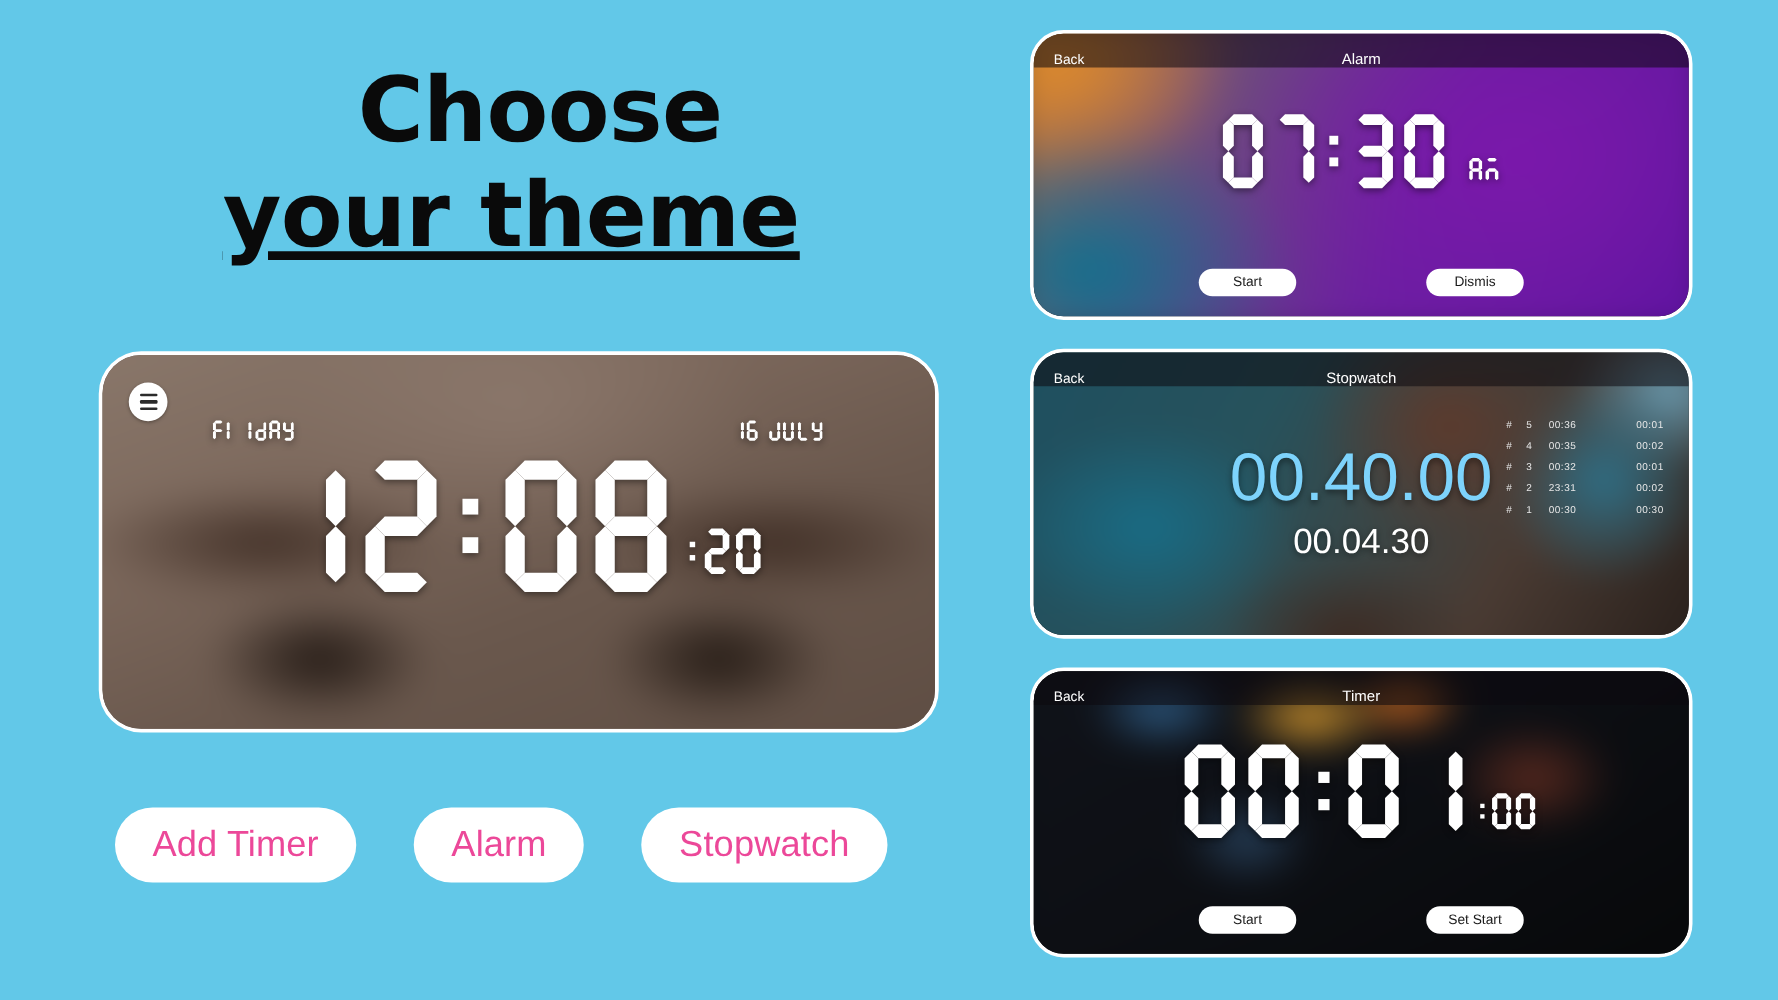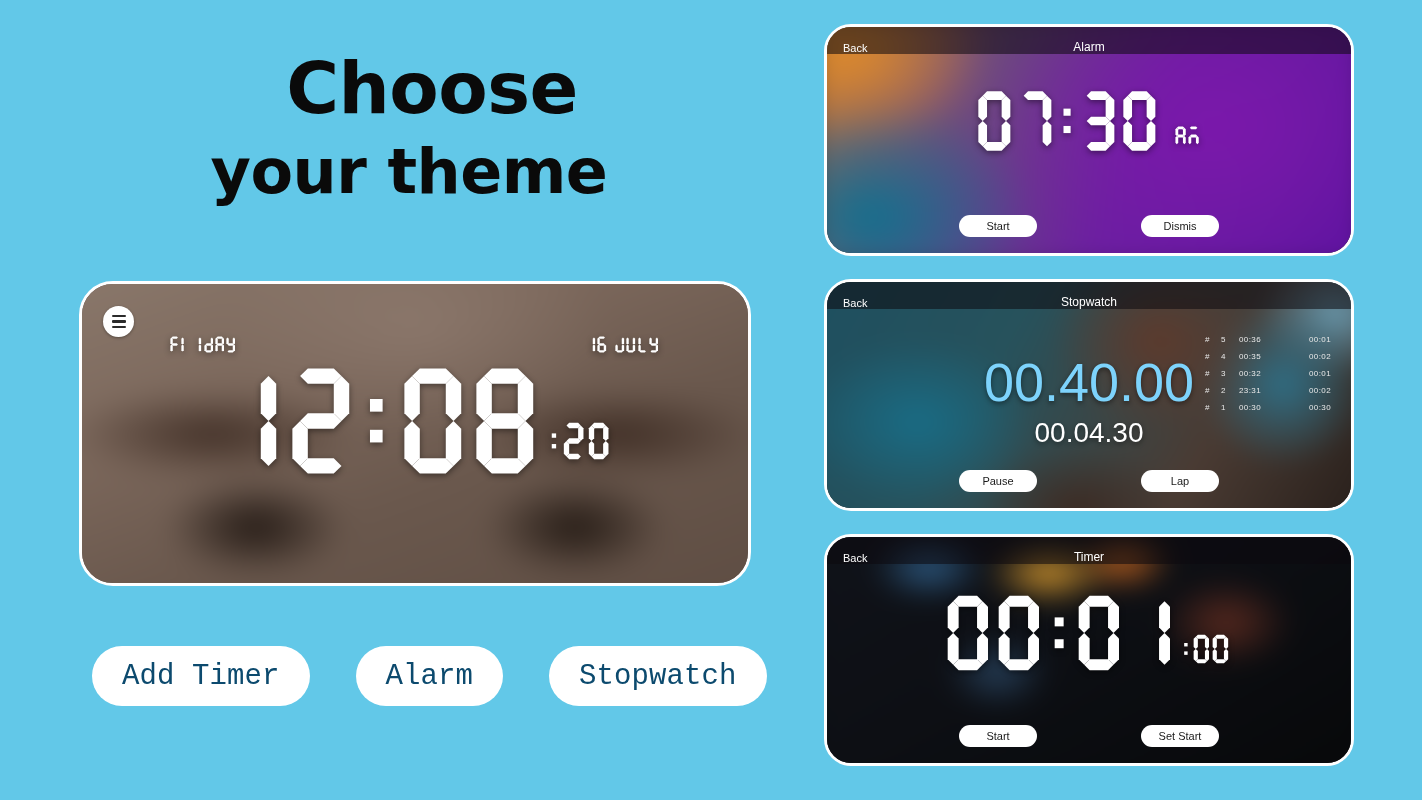--- a/index.html
+++ b/index.html
@@ -19,21 +19,21 @@
     position: absolute; left: 0; top: 46px; width: 818px;
     text-align: center;
     color: #0a0a0a;
     font-family: "DejaVu Sans", sans-serif;
     font-weight: bold;
     font-size: 68px;
     line-height: 84px;
     letter-spacing: -0.5px;
   }
   .headline .l1 { display: block; font-size: 72px; padding-left: 46px; }
-  .headline .l2 { display: block; font-size: 62px; }
+  .headline .l2 { display: block; font-size: 72px; text-decoration: underline; }
 
   
   .main-card {
     position: absolute;
     left: 79px; top: 281px;
     width: 672px; height: 305px;
     border-radius: 34px;
     border: 3px solid #ffffff;
     overflow: hidden;
     background: #6b5a50;
@@ -77,24 +77,24 @@
   .seg-on  { fill: #ffffff; }
   .seg-shadow { filter: drop-shadow(0 2px 3px rgba(0,0,0,.45)); }
 
   
   .pill-row {
     position: absolute; left: 0; top: 646px; width: 818px;
     display: flex; align-items: center;
     padding-left: 92px; gap: 46px;
   }
   .pill {
-    background: #ffffff; color: #0c4a6e;
+    background: #ffffff; color: #ec4899;
     border: none; border-radius: 34px;
     height: 60px; padding: 0 30px;
-    font-family: Liberation Mono, monospace;
+    font-family: Liberation Sans, sans-serif;
     font-size: 29px;
     letter-spacing: .1px;
     display: flex; align-items: center; justify-content: center;
     cursor: pointer;
     white-space: nowrap;
   }
 
   
   .right-col { position: absolute; left: 820px; top: 0; width: 602px; height: 800px; }
   .pcard {
@@ -524,24 +524,20 @@
           <span class="c-lap">00:02</span>
         </div>
         <div class="lap-row">
           <span class="c-hash">#</span>
           <span class="c-num">1</span>
           <span class="c-split">00:30</span>
           <span class="c-lap">00:30</span>
         </div>
       </div>
 
-      <div class="pbtn-row">
-        <button class="pbtn">Pause</button>
-        <button class="pbtn">Lap</button>
-      </div>
     </div>
   </div>
 
   <div class="pcard timer">
     <div class="pbg"></div>
     <div class="phdr">
       <span class="back">Back</span>
       <span class="ptitle">Timer</span>
     </div>
     <div class="pbody">

